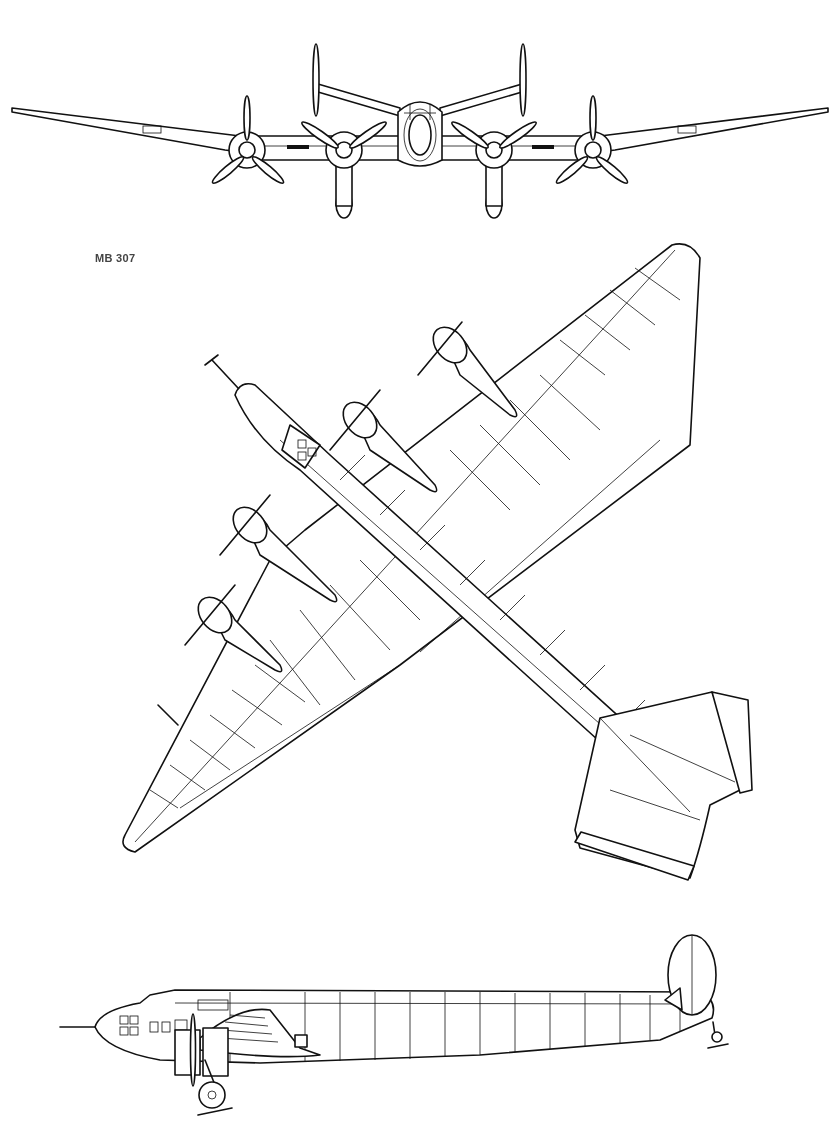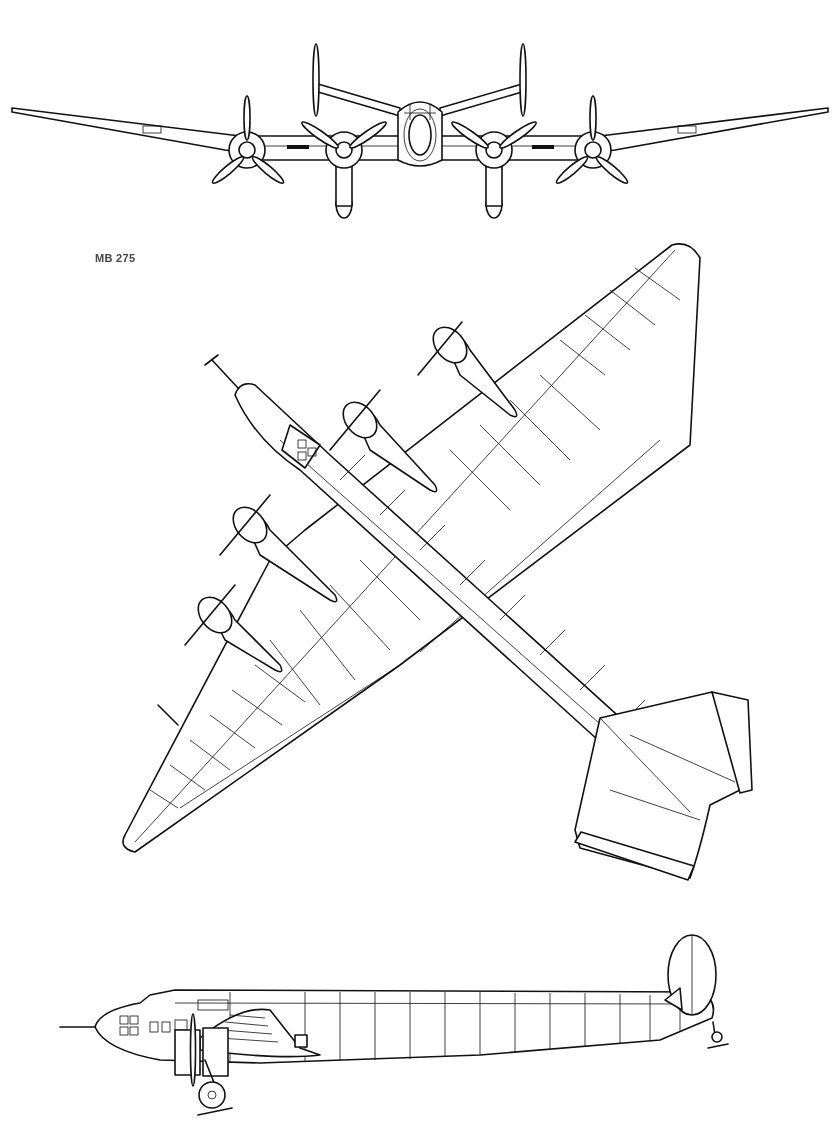--- a/index.html
+++ b/index.html
@@ -8,21 +8,21 @@
   .label { position: absolute; left: 95px; top: 252px; font-family: "Liberation Sans", sans-serif; font-weight: bold; font-size: 11px; color: #444444; letter-spacing: 0.3px; }
   svg { display: block; }
   .ln { fill: none; stroke: #111; stroke-width: 1.6; stroke-linejoin: round; stroke-linecap: round; }
   .th { fill: none; stroke: #111; stroke-width: 0.8; }
   .wf { fill: #fff; stroke: #111; stroke-width: 1.6; stroke-linejoin: round; }
   .dk { fill: #111; stroke: none; }
 </style>
 </head>
 <body>
 
-<div class="label">MB 275</div>
+<div class="label">MB 307</div>
 
 <div class="view" style="top:30px;">
 <svg width="840" height="200" viewBox="0 30 840 200">
 
   <path class="wf" d="M12,108 L240,136 L240,152 L225,150 L12,112 Z"></path>
   <path class="wf" d="M828,108 L600,136 L600,152 L615,150 L828,112 Z"></path>
 
   <path class="wf" d="M240,136 L600,136 L600,160 L240,160 Z"></path>
   <line class="th" x1="240" y1="146" x2="600" y2="146"></line>
 

